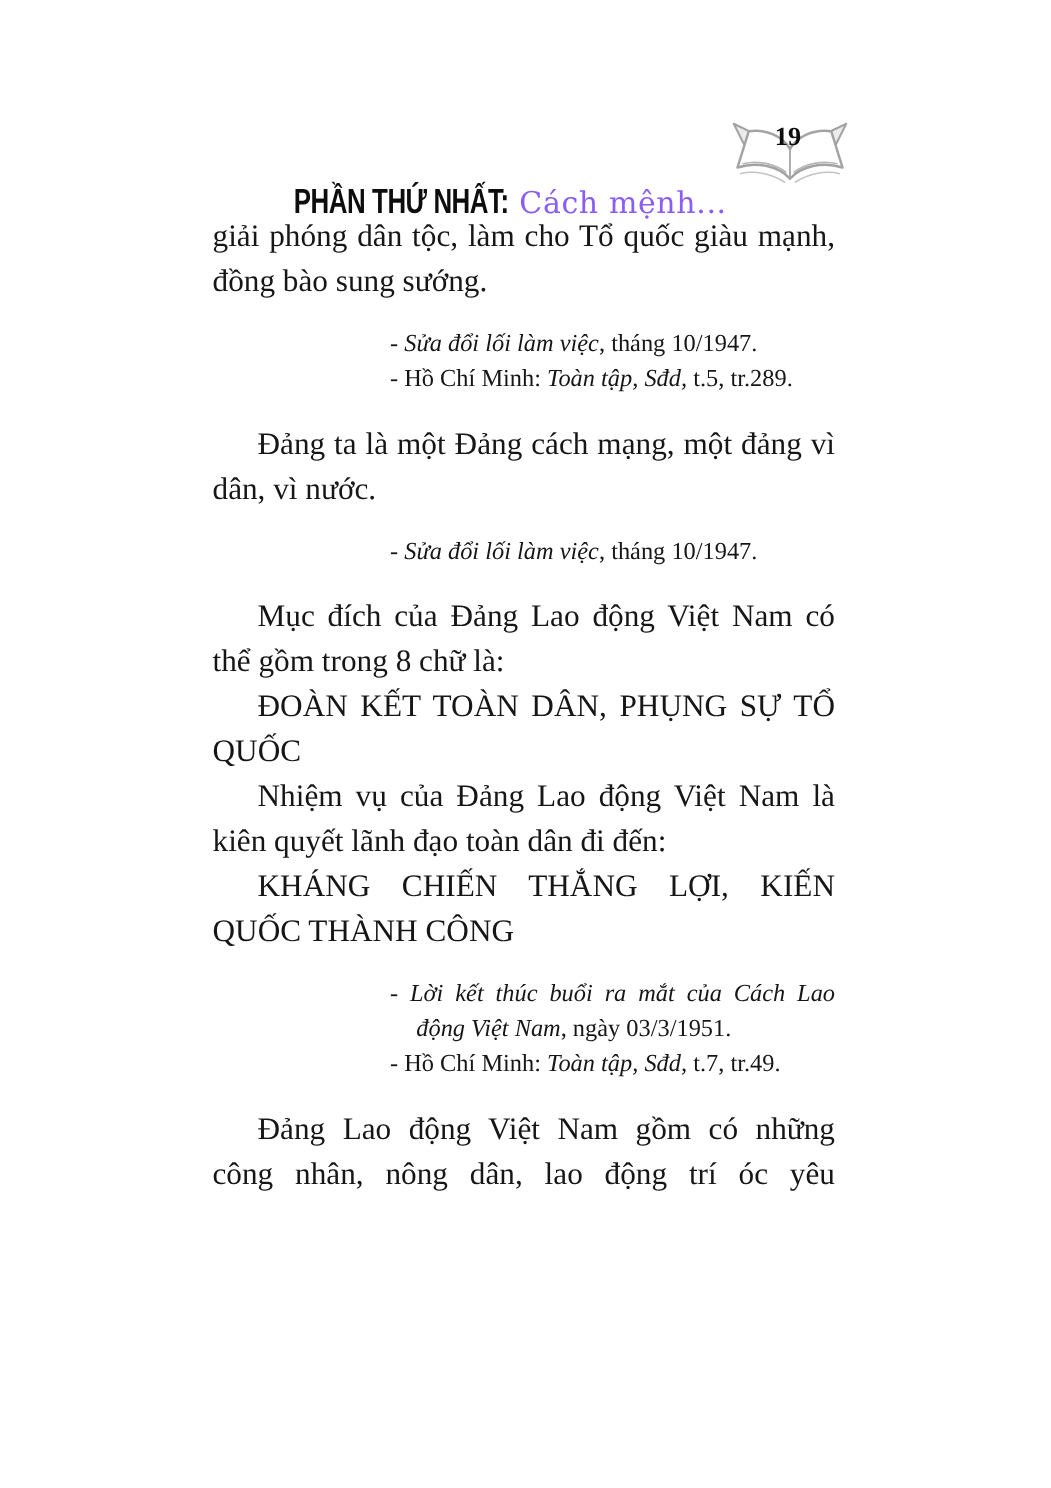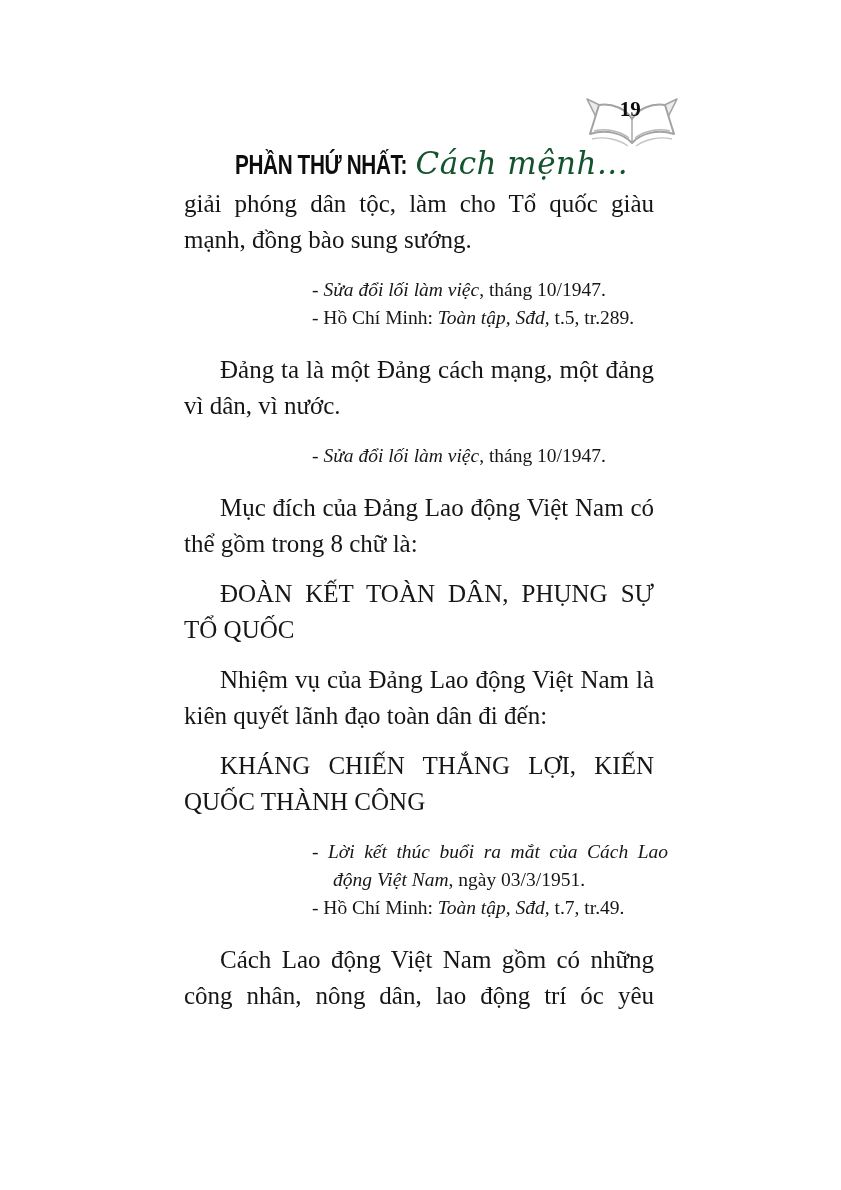--- a/index.html
+++ b/index.html
@@ -30,24 +30,23 @@
     font-size: 28px;
     letter-spacing: -0.5px;
     display: inline-block;
     transform: scaleX(0.74);
     transform-origin: left bottom;
     margin-right: -52px;
     color: #0d0d0d;
   }
   .hdr-script {
     font-family: "DejaVu Serif", serif;
-    font-style: italic;
-    font-size: 31px;
+    font-size: 24px;
     letter-spacing: 0.5px;
-    color: #14532d;
+    color: #8b5cf6;
   }
 
   
   .page-marker {
     position: absolute;
     left: 582px;
     top: 96px;
     width: 100px;
     height: 56px;
   }
@@ -67,21 +66,21 @@
   
   .content {
     position: absolute;
     left: 170px;
     top: 172px;
     width: 498px;
     font-size: 25px;
     line-height: 36px;
     text-align: justify;
   }
-  .para { margin: 14px; }
+  .para { margin: 0; }
   .ind { text-indent: 36px; }
   .stretch-last { text-align-last: justify; }
 
   
   .citation {
     margin: 18px 0 20px 142px;
     font-size: 19.5px;
     line-height: 28px;
     text-align: justify;
   }
@@ -136,16 +135,16 @@
     <p class="para ind">Mục đích của Đảng Lao động Việt Nam có thể gồm trong 8 chữ là:</p>
     <p class="para ind">ĐOÀN KẾT TOÀN DÂN, PHỤNG SỰ TỔ QUỐC</p>
     <p class="para ind">Nhiệm vụ của Đảng Lao động Việt Nam là kiên quyết lãnh đạo toàn dân đi đến:</p>
     <p class="para ind">KHÁNG CHIẾN THẮNG LỢI, KIẾN QUỐC THÀNH CÔNG</p>
 
     <div class="citation">
       <p class="cit-line"><span>- </span><i>Lời kết thúc buổi ra mắt của Cách Lao động Việt Nam</i><span>, ngày 03/3/1951.</span></p>
       <p class="cit-line"><span>- Hồ Chí Minh: </span><i>Toàn tập, Sđd,</i><span> t.7, tr.49.</span></p>
     </div>
 
-    <p class="para ind stretch-last">Cách Lao động Việt Nam gồm có những công nhân, nông dân, lao động trí óc yêu</p>
+    <p class="para ind stretch-last">Đảng Lao động Việt Nam gồm có những công nhân, nông dân, lao động trí óc yêu</p>
 
   </main>
 </div>
 
 </body></html>

